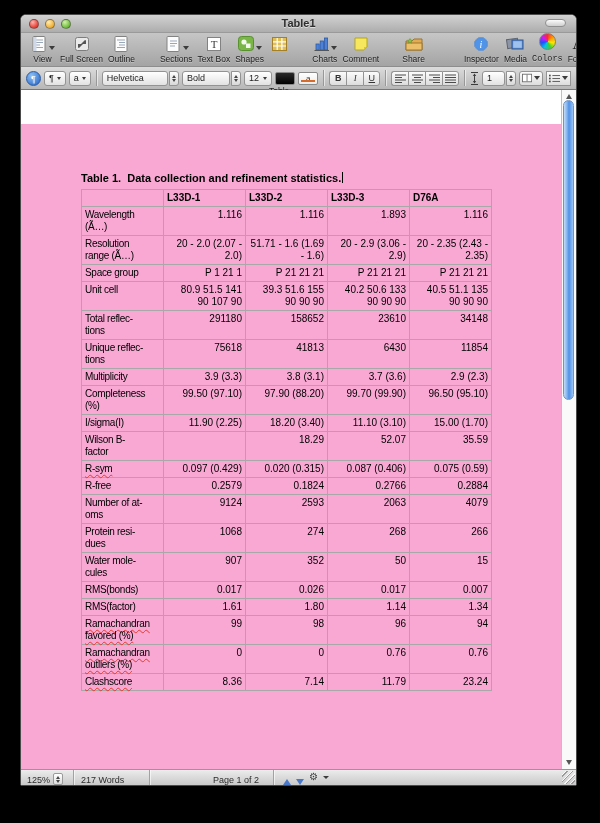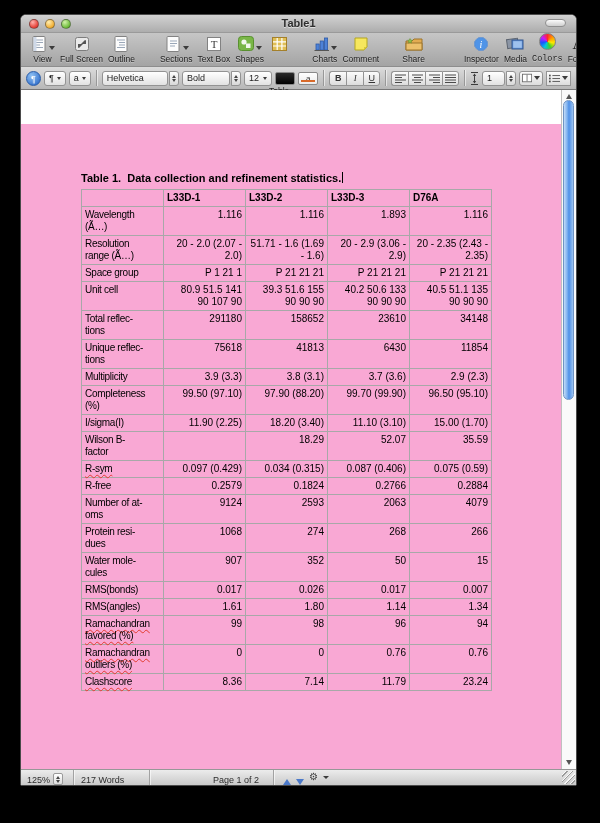--- a/index.html
+++ b/index.html
@@ -501,21 +501,21 @@
               <td class="lab"><span>Wilson B-
 factor</span></td>
               <td class="val"></td>
               <td class="val">18.29</td>
               <td class="val">52.07</td>
               <td class="val">35.59</td>
             </tr>
             <tr>
               <td class="lab"><span class="sq">R-sym</span></td>
               <td class="val">0.097 (0.429)</td>
-              <td class="val">0.034 (0.315)</td>
+              <td class="val">0.020 (0.315)</td>
               <td class="val">0.087 (0.406)</td>
               <td class="val">0.075 (0.59)</td>
             </tr>
             <tr>
               <td class="lab"><span>R-free</span></td>
               <td class="val">0.2579</td>
               <td class="val">0.1824</td>
               <td class="val">0.2766</td>
               <td class="val">0.2884</td>
             </tr>
@@ -544,21 +544,21 @@
               <td class="val">15</td>
             </tr>
             <tr>
               <td class="lab"><span>RMS(bonds)</span></td>
               <td class="val">0.017</td>
               <td class="val">0.026</td>
               <td class="val">0.017</td>
               <td class="val">0.007</td>
             </tr>
             <tr>
-              <td class="lab"><span>RMS(angles)</span></td>
+              <td class="lab"><span>RMS(factor)</span></td>
               <td class="val">1.61</td>
               <td class="val">1.80</td>
               <td class="val">1.14</td>
               <td class="val">1.34</td>
             </tr>
             <tr>
               <td class="lab"><span class="sq">Ramachandran
 favored (%)</span></td>
               <td class="val">99</td>
               <td class="val">98</td>

